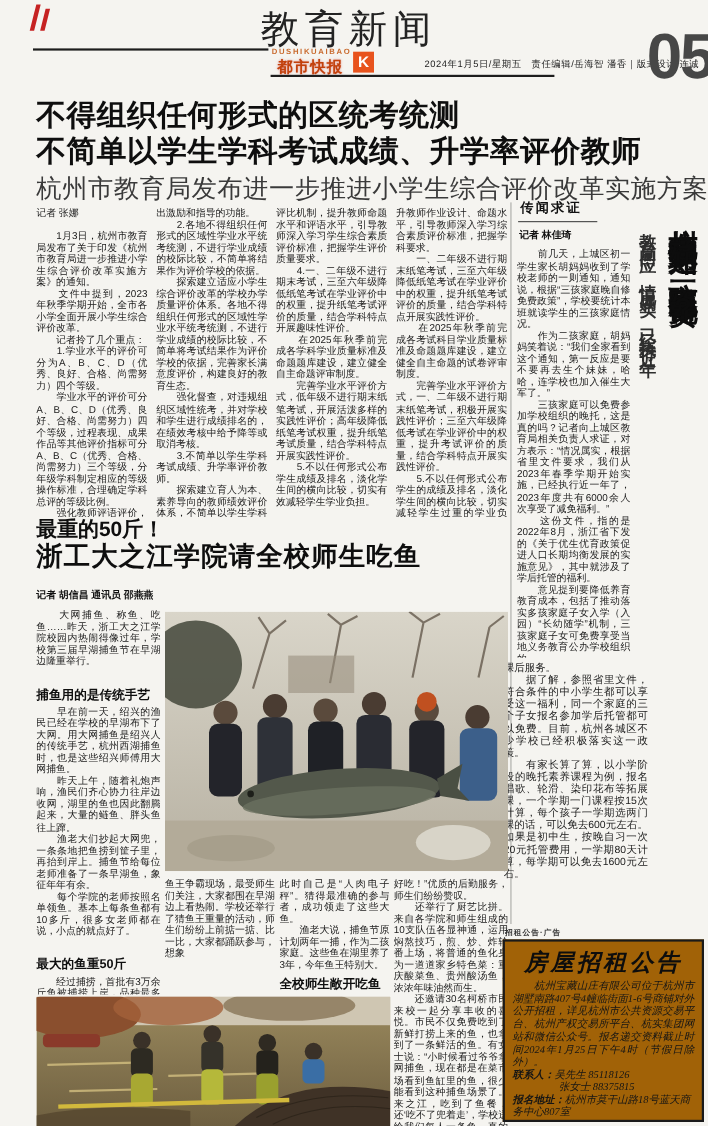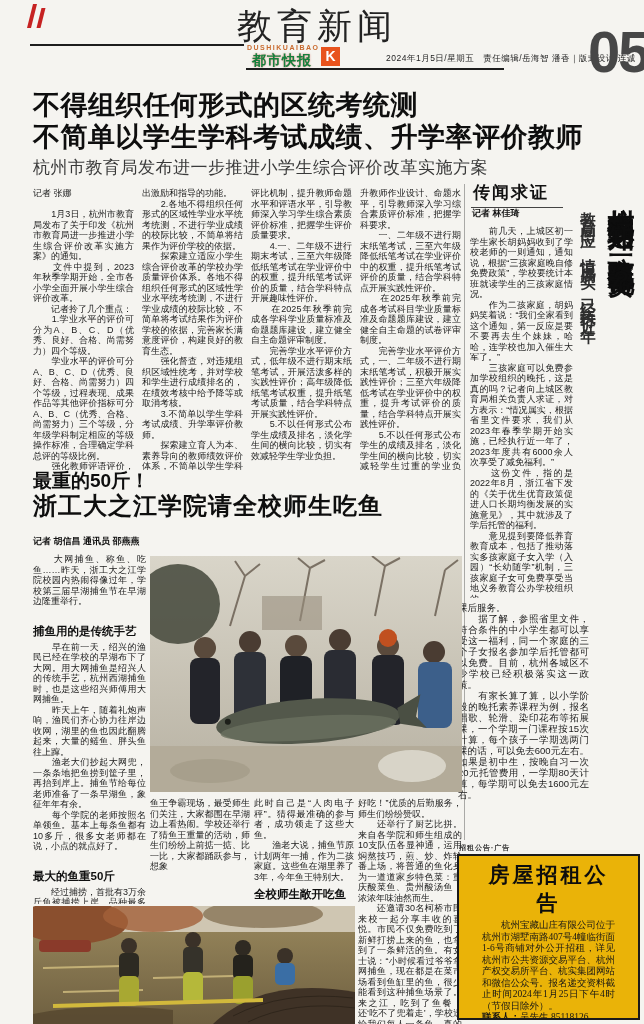--- a/index.html
+++ b/index.html
@@ -4,51 +4,51 @@
 <style>
   html,body{margin:0;padding:0;background:#e9e8e4;}
   #page{position:relative;width:644px;height:1024px;background:#f5f4f0;overflow:hidden;
         font-family:"Liberation Sans",sans-serif;color:#1c1c1c;}
   .abs{position:absolute;}
   
   .red-mark{position:absolute;background:#c62222;transform:skewX(-14deg);}
   .rule{position:absolute;background:#1d1d1d;}
   .masthead{font-size:35px;letter-spacing:5px;font-weight:500;color:#232323;}
   .brand-en{font-size:7px;letter-spacing:1.5px;color:#c96b2f;font-weight:bold;}
-  .brand-cn{font-size:14px;font-weight:bold;color:#15803d;letter-spacing:1px;
+  .brand-cn{font-size:14px;font-weight:bold;color:#c2410c;letter-spacing:1px;
             text-shadow:0 0 2px rgba(204,40,30,.55);}
   .klogo{position:absolute;width:19px;height:19px;background:#e8531d;color:#fff;
          font-weight:bold;font-size:14px;text-align:center;line-height:19px;}
   .dateline{font-size:8.5px;color:#222;letter-spacing:.5px;}
   .pageno{font-size:58px;font-weight:bold;color:#474747;letter-spacing:-2px;}
   
   .h-big{font-weight:bold;color:#0e0e0e;font-size:27px;letter-spacing:.5px;line-height:31px;}
-  .h-deck{font-size:17px;color:#3a3a3a;font-weight:400;letter-spacing:.5px;}
+  .h-deck{font-size:23px;color:#3a3a3a;font-weight:400;letter-spacing:.5px;}
   .cols{display:flex;gap:8px;}
   .col{font-size:9px;line-height:10.5px;text-align:justify;white-space:pre-line;
        overflow:hidden;color:#1b1b1b;}
   .byline{font-size:9px;font-weight:bold;color:#111;}
   
   .vline{position:absolute;width:1px;background:#a9a9a6;}
-  .tag{font-size:17px;font-weight:bold;letter-spacing:2px;border-bottom:1.5px solid #444;
+  .tag{font-size:12px;font-weight:bold;letter-spacing:2px;border-bottom:1.5px solid #444;
        padding:0 14px 3px 2px;color:#111;}
   .v-title{writing-mode:vertical-rl;font-weight:bold;font-size:27px;line-height:33px;
            letter-spacing:2px;color:#0d0d0d;}
   .v-sub{writing-mode:vertical-rl;font-size:15.5px;font-weight:600;letter-spacing:5px;
          color:#2e2e2e;line-height:22px;}
   
   .fish-h1{font-size:19px;font-weight:bold;color:#0e0e0e;}
   .fish-h2{font-size:24px;font-weight:bold;color:#0e0e0e;letter-spacing:1px;}
   .subhead{font-size:11.5px;font-weight:bold;color:#0f0f0f;margin:17px 0 3px;}
   .photo{position:absolute;overflow:hidden;}
   
   .ad-kicker{font-size:7px;font-weight:bold;color:#333;letter-spacing:1px;}
-  .ad-box{position:absolute;border:2px solid #1a1a1a;background:#eab308;
-          padding:4px 23px;box-sizing:border-box;overflow:hidden;
-          font-family:"Liberation Serif",serif;}
+  .ad-box{position:absolute;border:2px solid #1a1a1a;background:#a16207;
+          padding:4px 7px;box-sizing:border-box;overflow:hidden;
+          font-family:"Liberation Serif",serif;font-style:italic;}
   .ad-title{font-size:21px;font-weight:bold;text-align:center;letter-spacing:3px;color:#0d0d0d;
             font-family:"Liberation Sans",sans-serif;margin:1px 0 3px;}
   .ad-body{font-size:9.5px;line-height:11.5px;text-align:justify;white-space:pre-line;color:#151515;}
   .ad-row{font-size:9.5px;line-height:11.5px;color:#151515;}
   .ad-label{font-weight:bold;}
   .indent{padding-left:42px;}
 </style>
 </head>
 <body>
 

